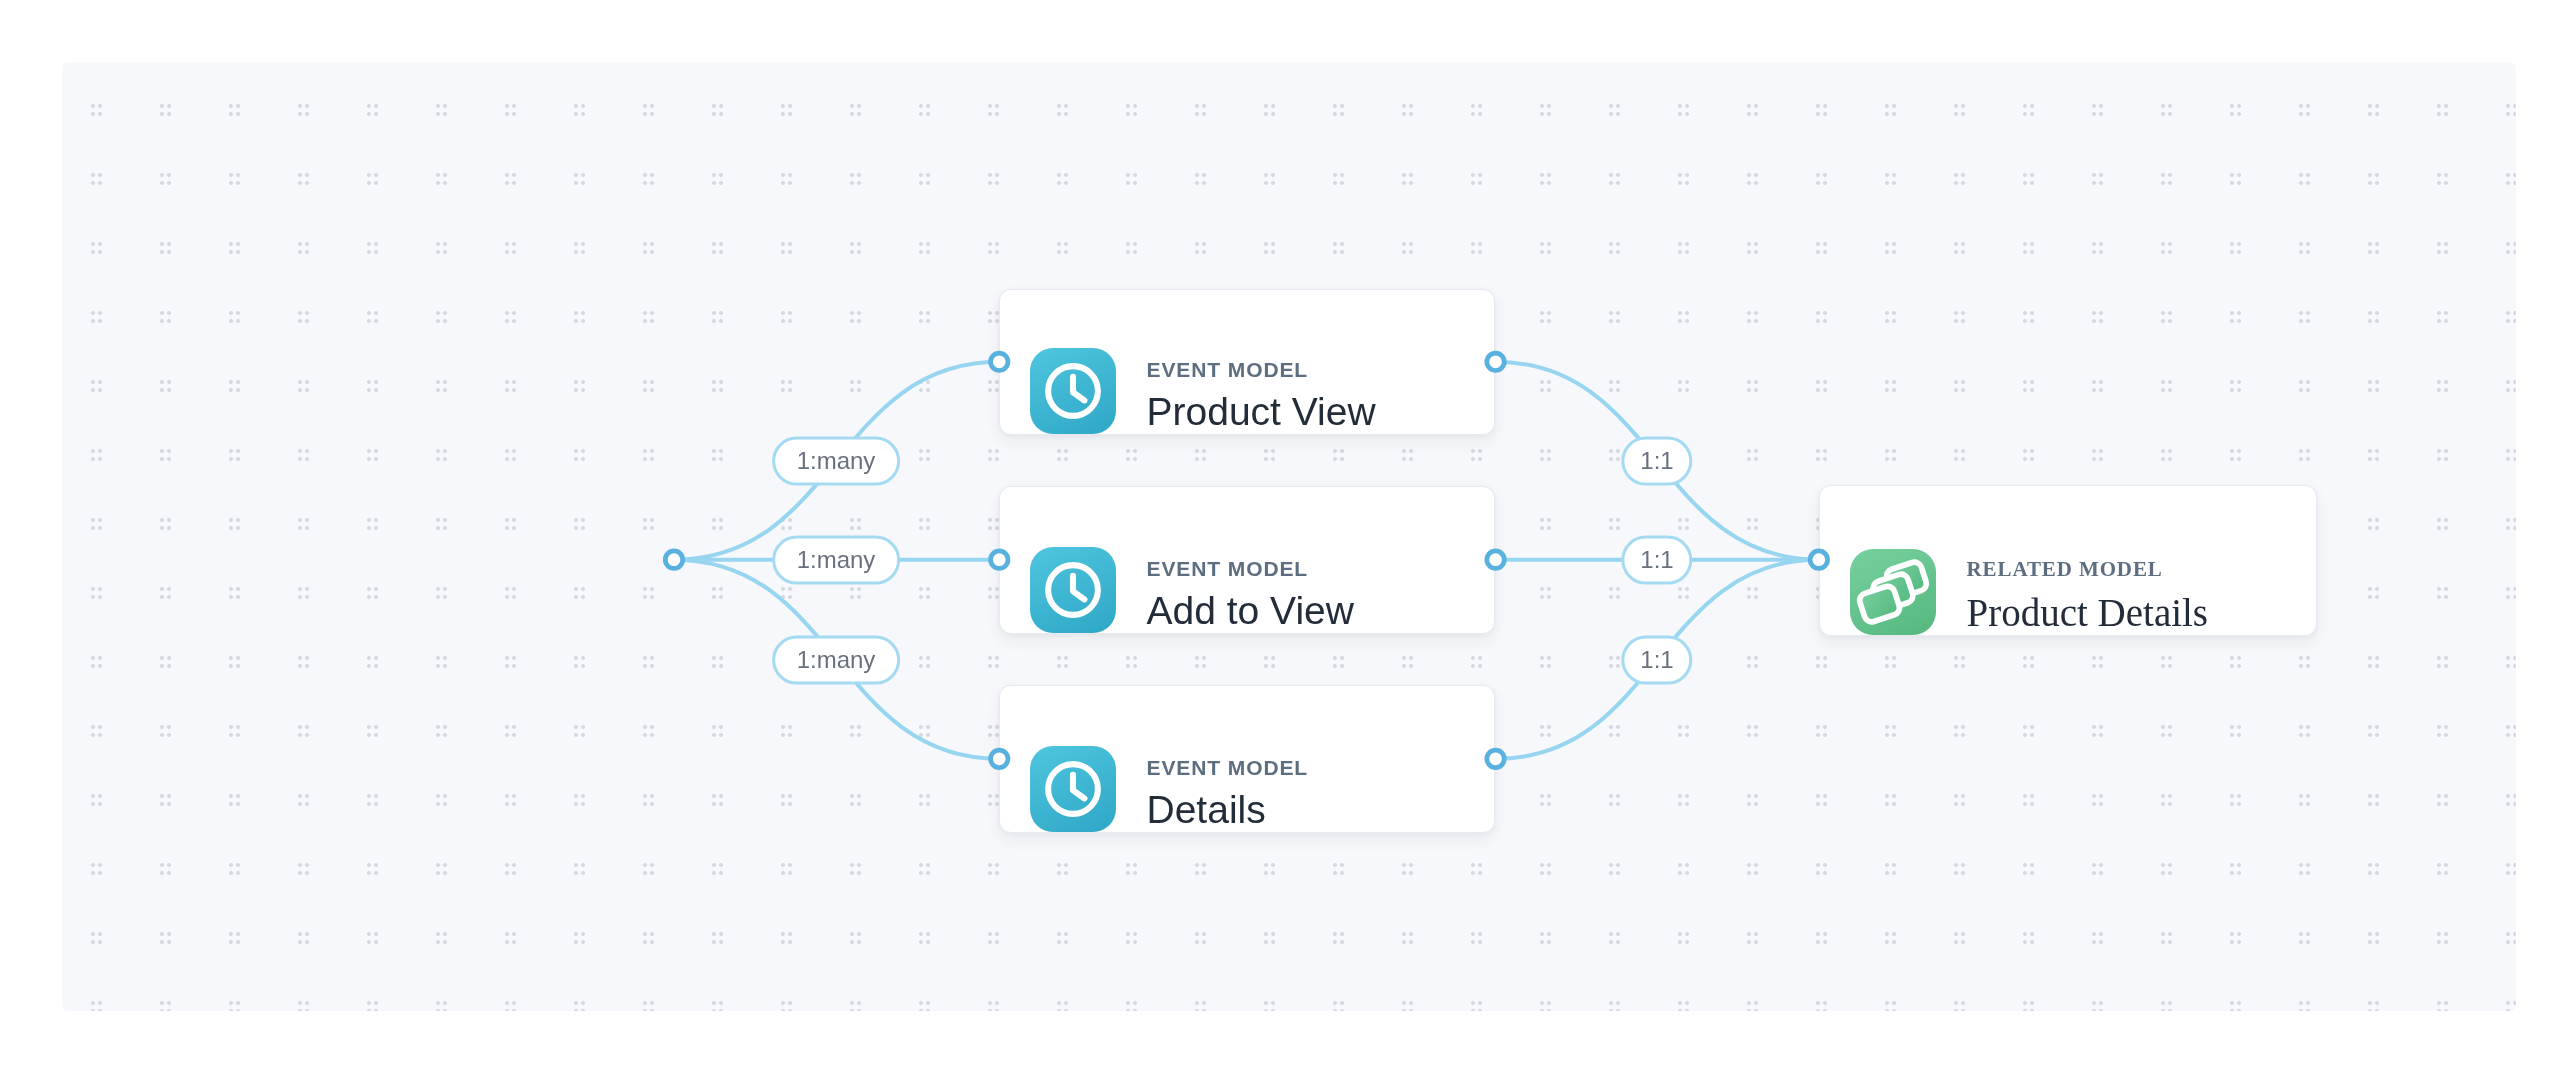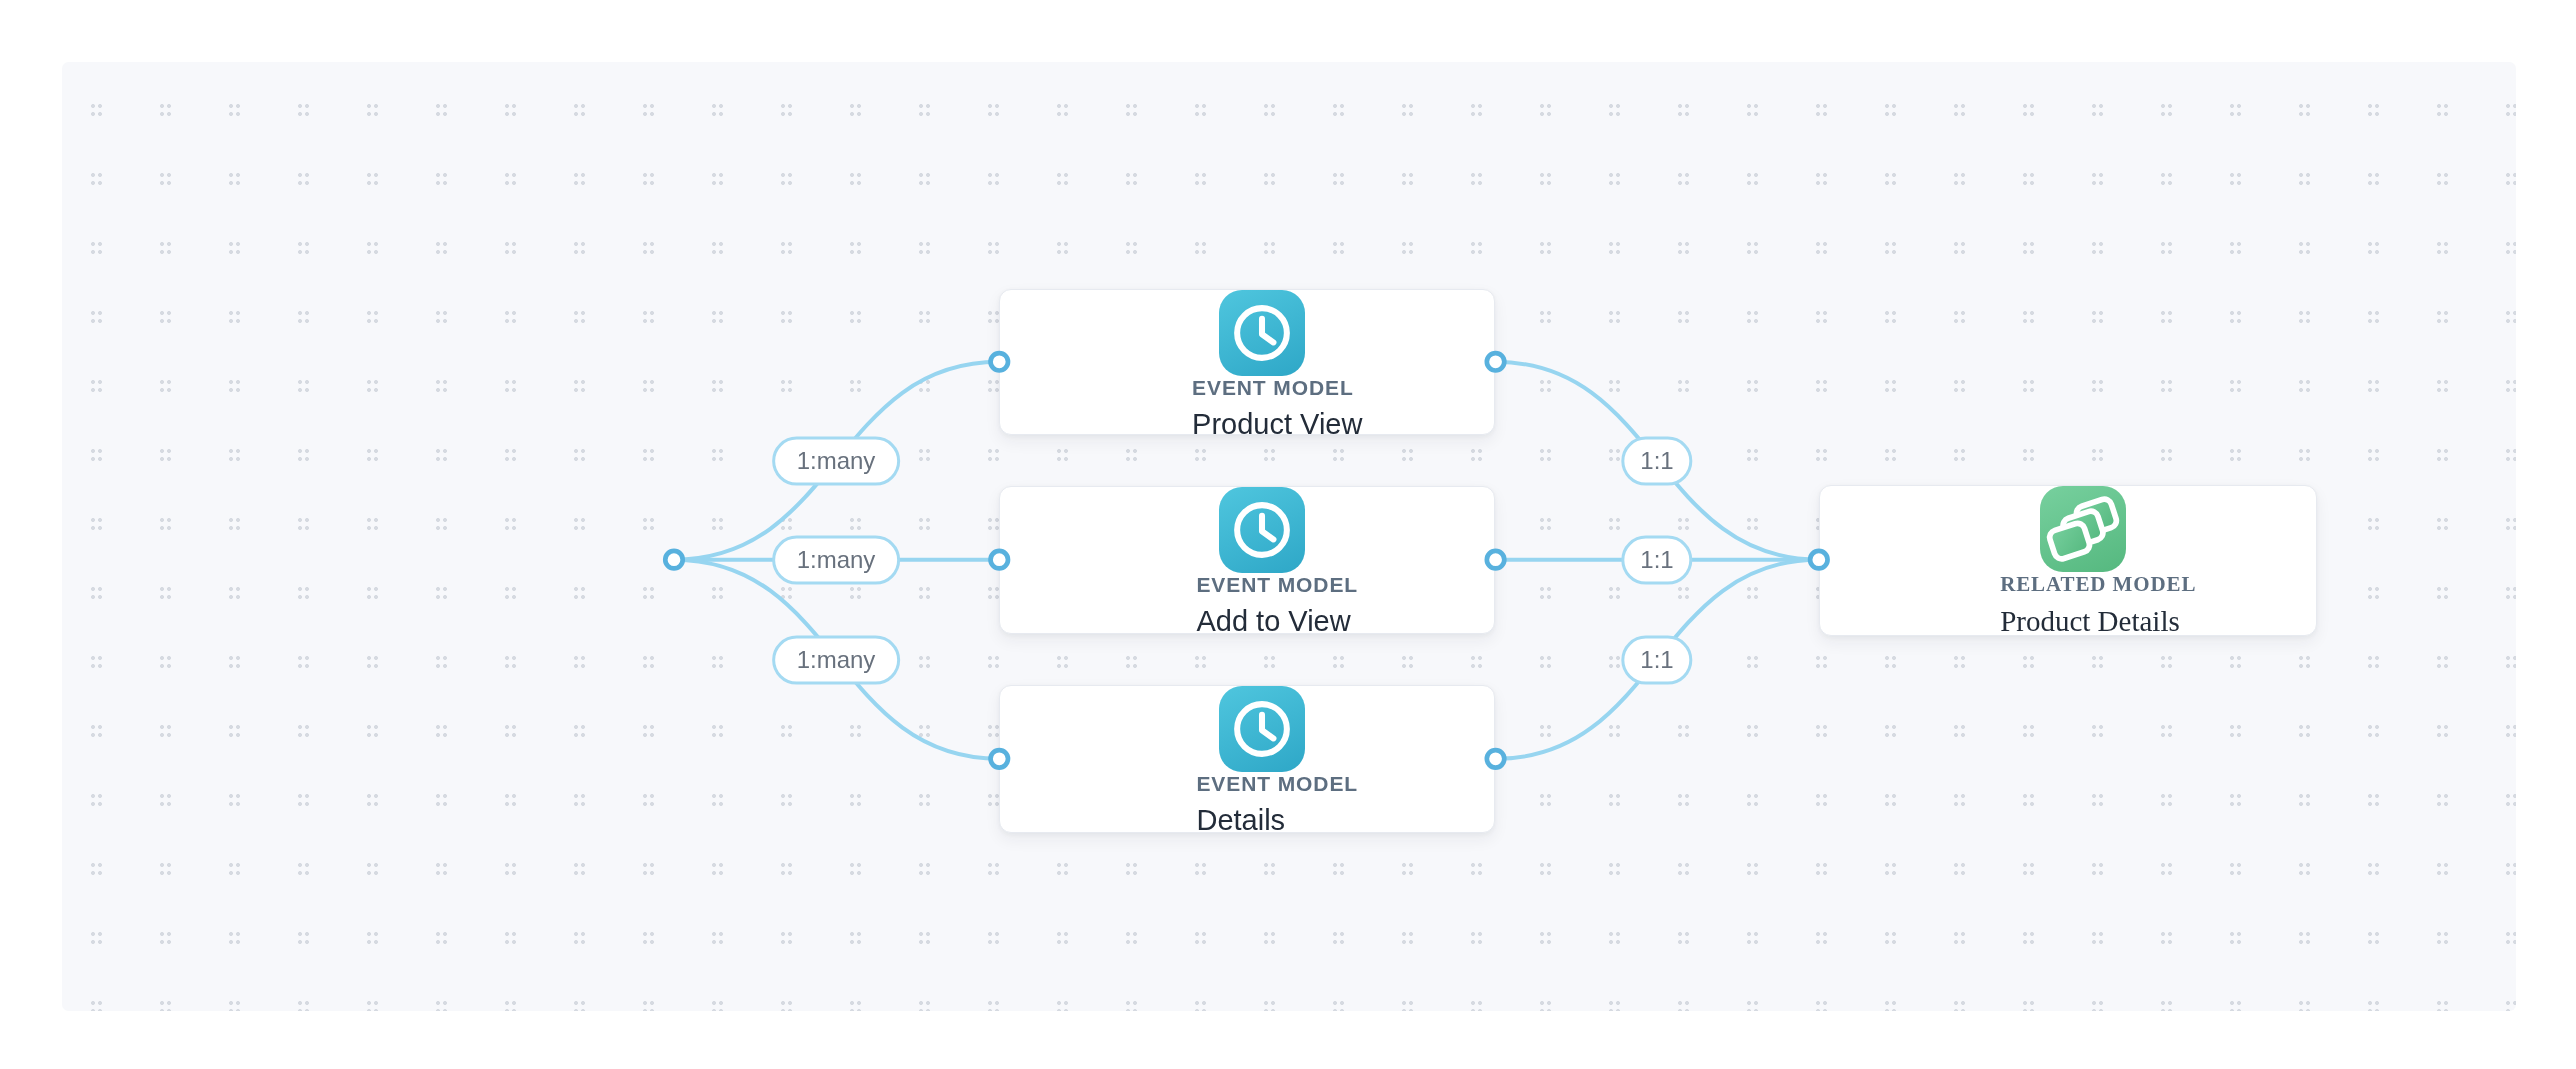--- a/index.html
+++ b/index.html
@@ -18,40 +18,40 @@
   }
 
   svg.layer { position:absolute; left:0; top:0; width:2454px; height:949px; overflow:visible; }
   .edge { fill:none; stroke:#97d5f0; stroke-width:6; }
   .handle { fill:#ffffff; stroke:#58b1de; stroke-width:7; }
 
   .node {
     position:absolute; background:#ffffff;
     border:1.3px solid #e7eaf0; border-radius:12px;
     box-shadow:0 6.7px 16px rgba(30,41,59,.06), 0 1.3px 4px rgba(30,41,59,.04);
-    display:flex; align-items:center; padding-left:29.5px;flex-direction:column;
+    display:flex; align-items:flex-end; padding-left:29.5px;
   }
   .node-users           { left:117px;  top:423px; width:495px; height:151px; }
   .node-product-view    { left:937px; top:227px; width:496px; height:146px; }
   .node-add-to-cart     { left:937px; top:424px; width:496px; height:148px; }
   .node-purchase        { left:937px; top:623px; width:496px; height:148px; }
   .node-product-details { left:1757px; top:423px; width:498px; height:151px;font-family:Liberation Serif, serif; }
 
   .node-icon {
     width:86px; height:86px; border-radius:23px; flex:0 0 auto;
     display:flex; align-items:center; justify-content:center;
   }
   .icon-purple { background:linear-gradient(155deg,#bb8ff0 0%,#a466e4 100%); }
   .icon-teal   { background:linear-gradient(155deg,#4fc6de 0%,#2ea7c7 100%); }
   .icon-green  { background:linear-gradient(155deg,#77d09e 0%,#55b87f 100%); }
   .node-icon svg { width:86px; height:86px; display:block; }
 
   .node-text { margin-left:31px; display:flex; flex-direction:column; }
   .node-type  { font-size:21px; font-weight:700; color:#5d6e80; letter-spacing:0.9px; }
-  .node-title { font-size:29px; font-weight:500; color:#232c39; margin-top:8px; }
+  .node-title { font-size:39px; font-weight:500; color:#232c39; margin-top:8px; }
 
   .pill {
     position:absolute; transform:translate(-50%,-50%);
     background:#ffffff; border:3.4px solid #a4daf2; border-radius:32px;
     color:#68717d; font-size:24px; font-weight:500; line-height:1;
     padding:9.4px 21.5px; white-space:nowrap; z-index:5;
   }
   .pill-narrow { padding:9.4px 16px; }
   .pill-l-top { left:774px; top:399px; }
   .pill-l-mid { left:774px; top:498px; }

